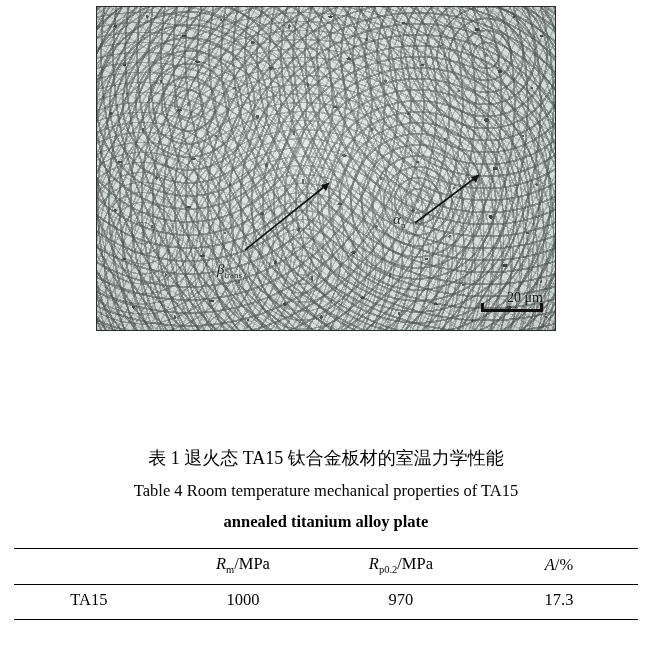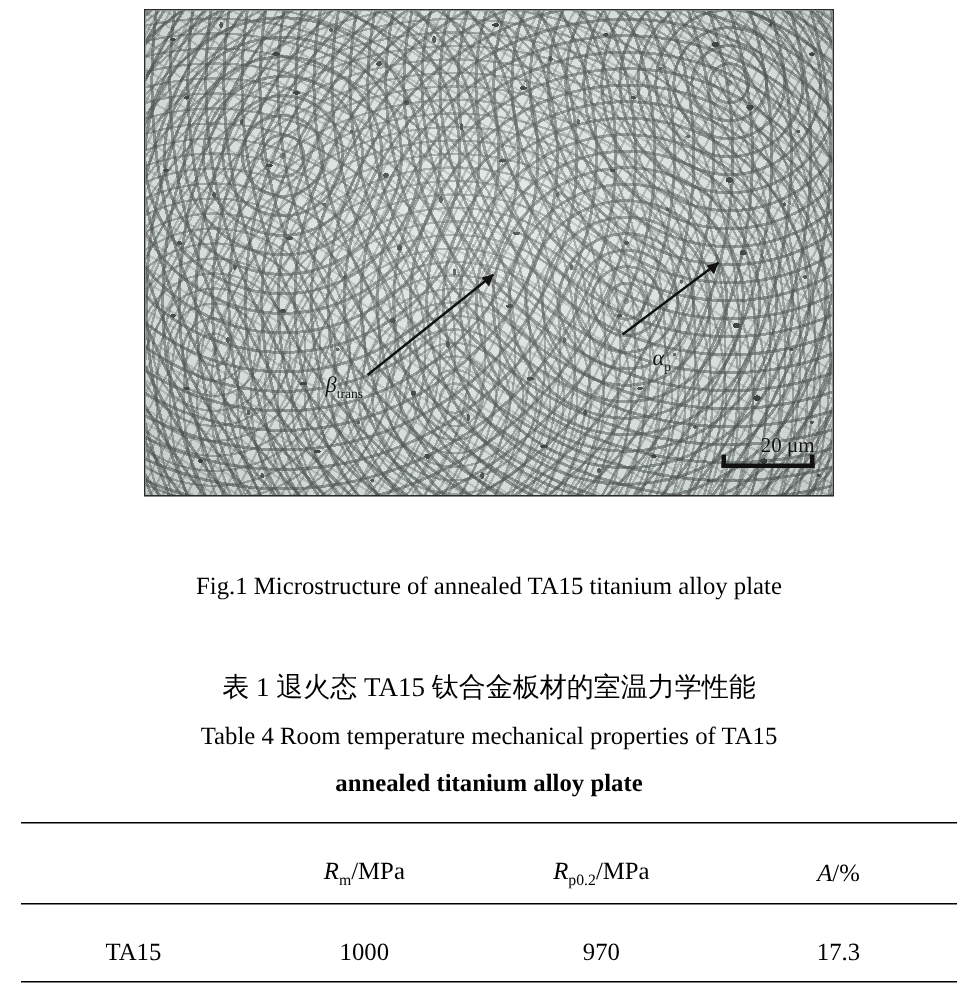--- a/index.html
+++ b/index.html
@@ -161,22 +161,22 @@
     color: #111;
     font-size: 15px;
     font-style: italic;
     white-space: nowrap;
     text-shadow: 0 0 3px #e8eeec, 0 0 2px #e8eeec;
   }
   .anno-label sub {
     font-size: 9px;
     font-style: normal;
   }
-  .label-beta { left: 120px; top: 242px; }
-  .label-alpha { left: 296px; top: 224px; margin-left: 42px; }
+  .label-beta { left: 120px; top: 254px; }
+  .label-alpha { left: 296px; top: 204px; }
 
   
   .scalebar-text {
     position: absolute;
     right: 12px;
     bottom: 24px;
     font-family: "Liberation Serif", serif;
     font-size: 14px;
     color: #111;
     text-shadow: 0 0 3px #e8eeec;
@@ -243,21 +243,21 @@
     top: 548px;
     width: 624px;
   }
   table.props {
     border-collapse: collapse;
     width: 100%;
     font-size: 16.5px;
   }
   table.props th,
   table.props td {
-    padding: 22px 0 9px 0;
+    padding: 5px 0 9px 0;
     text-align: center;
     font-weight: normal;
   }
   .rule-top {
     border-top: 1.6px solid #000;
   }
   .rule-mid {
     border-top: 0.9px solid #000;
   }
   .rule-bot {
@@ -293,21 +293,20 @@
       </div>
       <div class="anno-label label-alpha">
         <span>α</span><sub>p</sub>
       </div>
 
       <div class="scalebar-text">20 μm</div>
       <div class="scalebar-line"></div>
     </div>
   </div>
 
-  <div class="caption cap-en">Fig.1    Microstructure of annealed TA15 titanium alloy plate</div>
 
   <div class="caption tbl-cn">表 1    退火态 TA15 钛合金板材的室温力学性能</div>
   <div class="caption tbl-en1">Table 4    Room temperature mechanical properties of TA15</div>
   <div class="caption tbl-en2">annealed titanium alloy plate</div>
 
   <div class="table-zone">
     <table class="props">
       <thead>
         <tr class="rule-top">
           <th class="col-name"></th>

